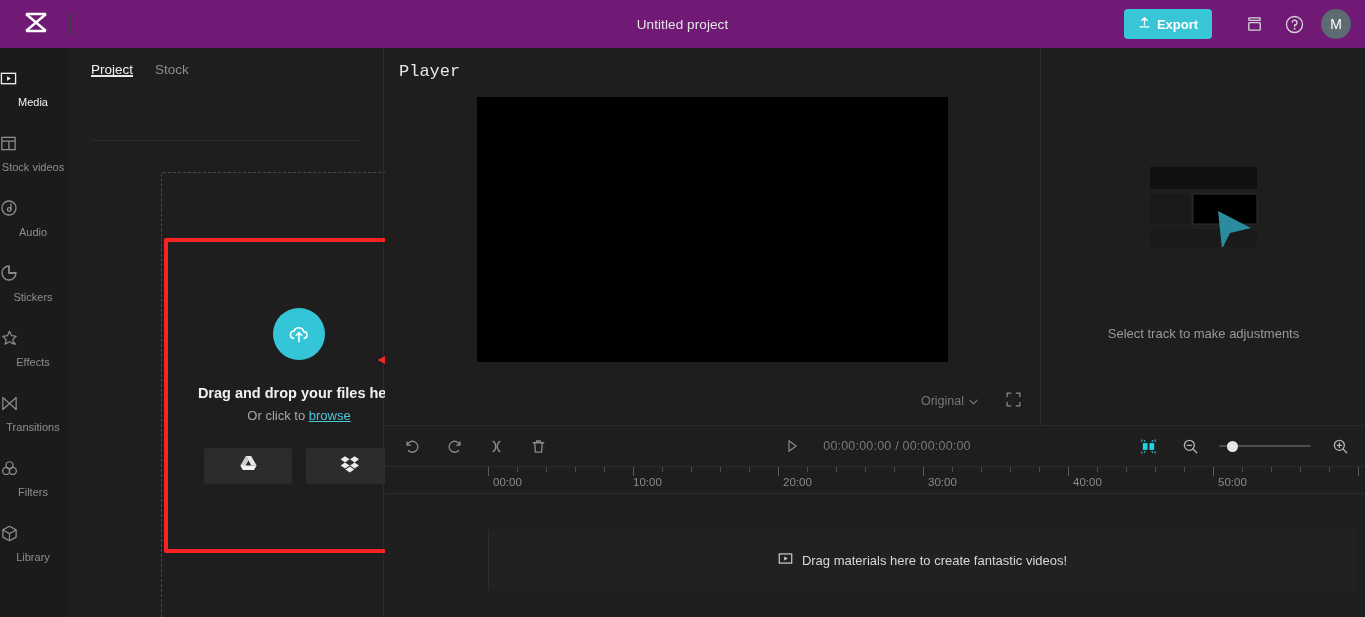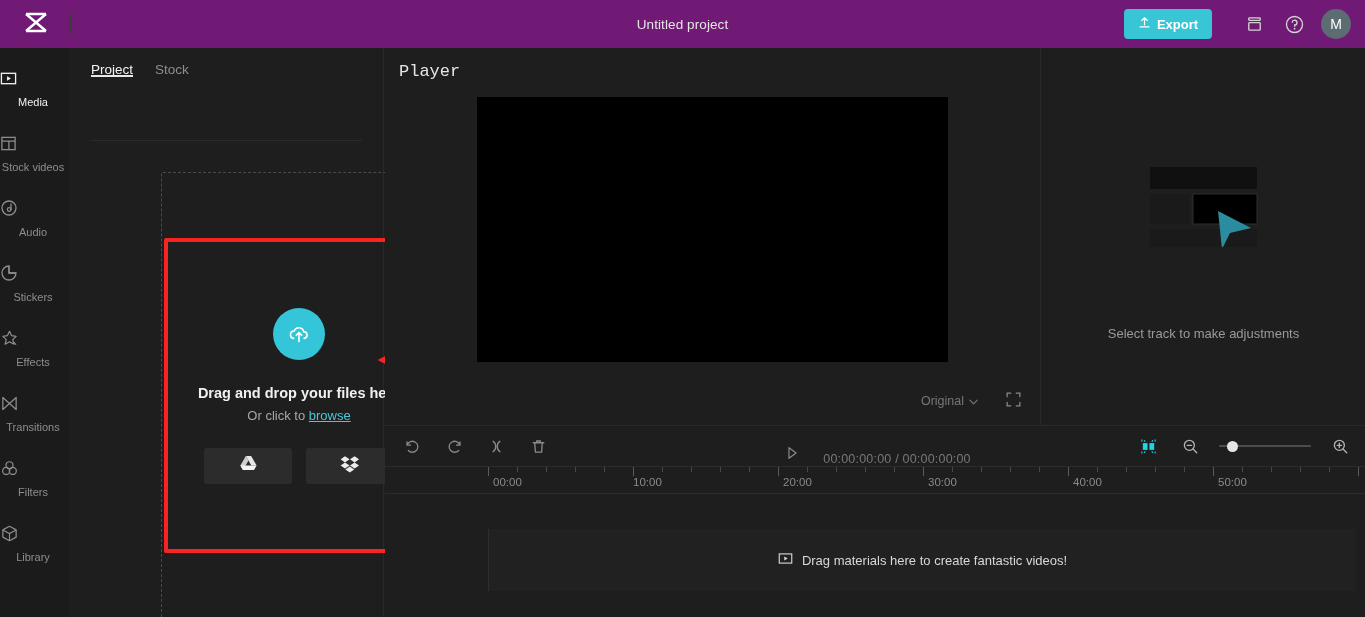--- a/index.html
+++ b/index.html
@@ -125,21 +125,21 @@
   
   .timeline {
     position:absolute; left:385px; top:425px; width:980px; height:192px;
     background:#1e1e1e; border-top:1px solid #2a2a2a;
   }
   .tl-toolbar { position:relative; height:40px; }
   .tl-left { position:absolute; left:14px; top:0; height:40px; display:flex; align-items:center; gap:16px; }
   .tl-btn { width:26px; height:26px; display:flex; align-items:center; justify-content:center; cursor:pointer; }
   .tl-center {
     position:absolute; left:0; top:0; width:980px; height:40px;
-    display:flex; align-items:flex-end; justify-content:center; gap:18px;
+    display:flex; align-items:center; justify-content:center; gap:18px;
   }
   .tl-time { color:#787878; font-size:12.5px; letter-spacing:.2px; }
   .tl-right { position:absolute; right:12px; top:0; height:40px; display:flex; align-items:center; gap:16px; }
   .zoom-slider { position:relative; width:92px; height:12px; display:flex; align-items:center; cursor:pointer; }
   .zs-track { position:absolute; left:0; right:0; height:2px; background:#4d4d4d; border-radius:1px; }
   .zs-knob { position:absolute; left:8px; width:11px; height:11px; border-radius:50%; background:#e6e6e6; }
 
   .ruler {
     position:absolute; left:0; top:40px; width:980px; height:28px;
     border-top:1px solid #2c2c2c; border-bottom:1px solid #2c2c2c; overflow:hidden;

